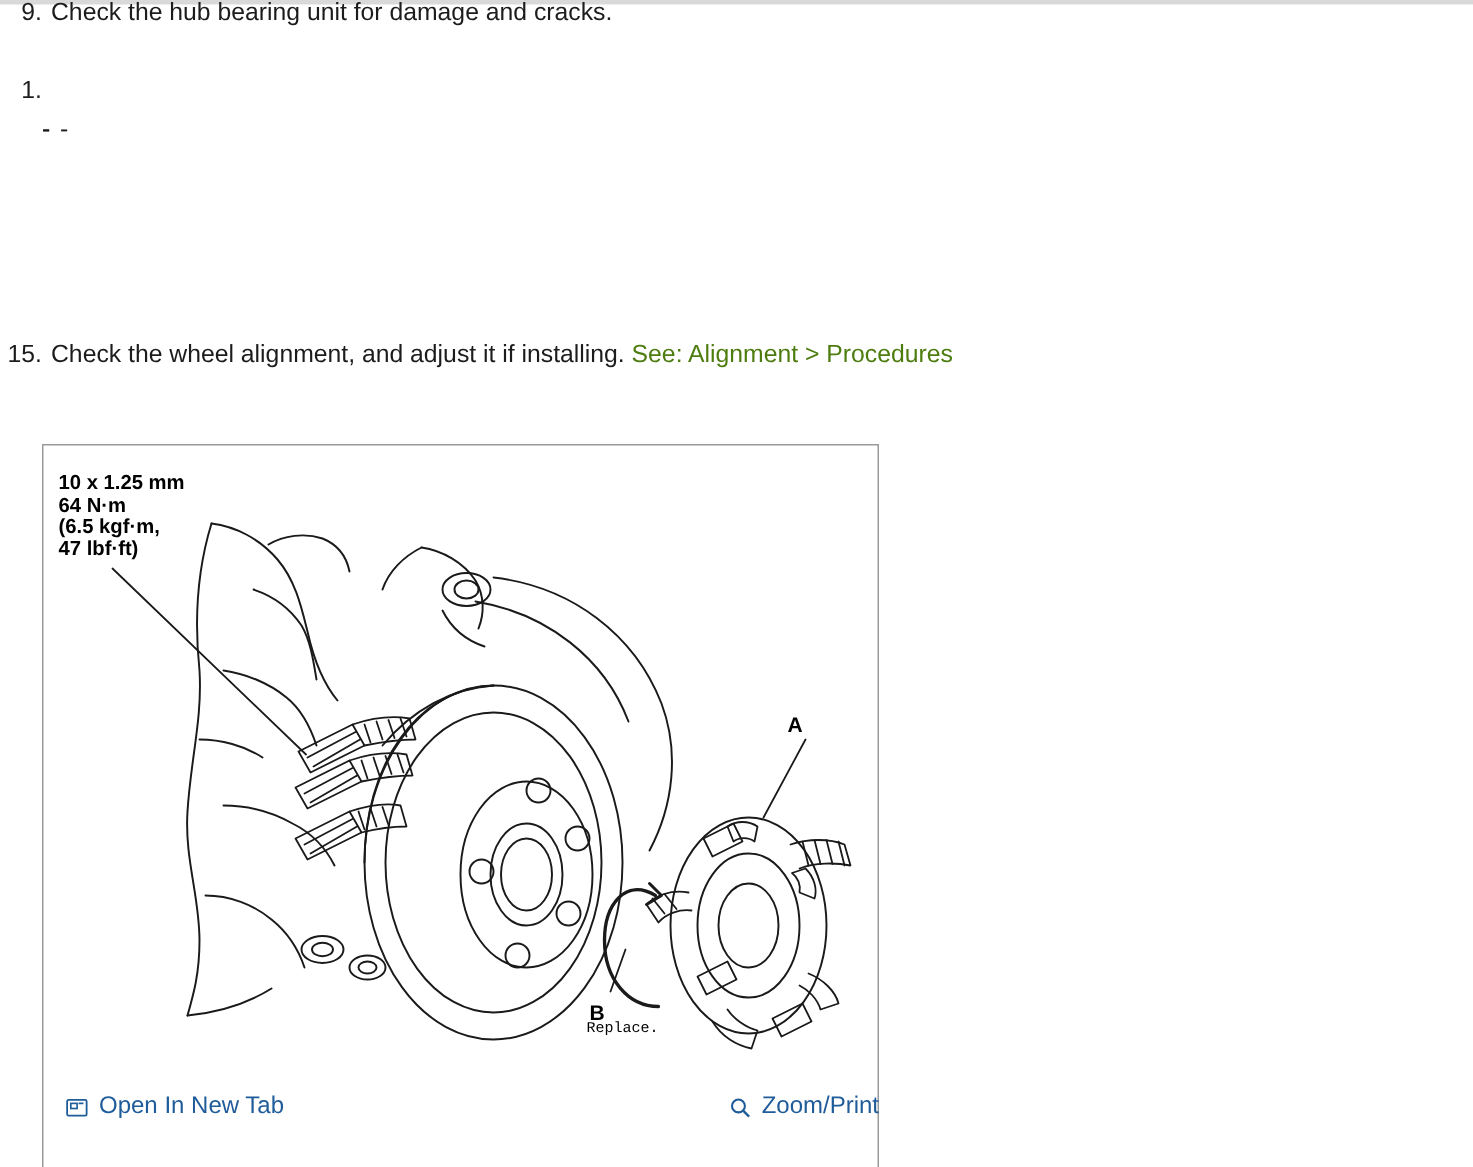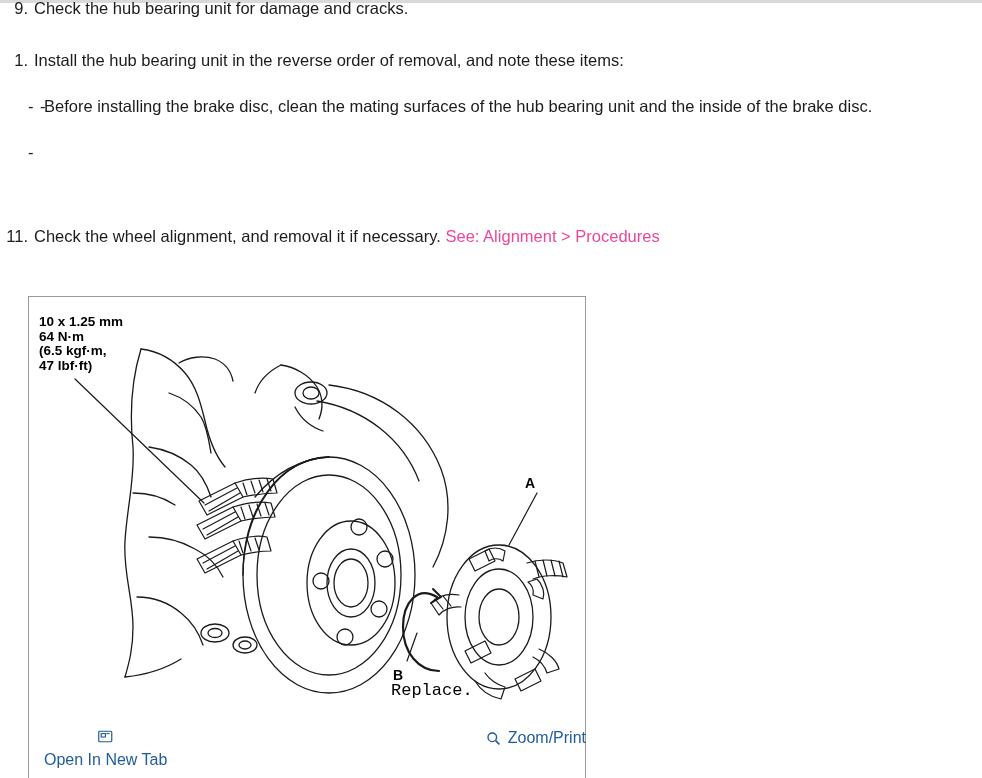--- a/index.html
+++ b/index.html
@@ -75,21 +75,21 @@
   }
   .sub-item .dash {
     position: absolute;
     left: 6px;
     top: 0;
   }
   .sub-gap-1 { margin-top: 6px; }
   .sub-gap-2 { margin-top: 26px; margin-left: -12px; }
   .sub-gap-3 { margin-top: 26px; margin-left: -12px; }
   .link {
-    color: #ec4899;
+    color: #4d7c0f;
     text-decoration: none;
   }
 
   
   .figure-panel {
     position: absolute;
     left: 28px;
     top: 296px;
     width: 558px;
     height: 502px;
@@ -128,21 +128,21 @@
     top: 370px;
     font-weight: bold;
     font-size: 14px;
     color: #000;
   }
   .callout-replace {
     position: absolute;
     left: 362px;
     top: 384px;
     font-family: "Liberation Mono", monospace;
-    font-size: 17px;
+    font-size: 10px;
     color: #000;
   }
 
   
   .fig-footer {
     position: absolute;
     left: 28px;
     top: 724px;
     width: 558px;
     height: 34px;
@@ -151,21 +151,21 @@
   .fig-action {
     position: absolute;
     display: flex;
     align-items: center;
     gap: 7px;
     font-size: 16px;
     color: #1f5c99;
     cursor: pointer;
     white-space: nowrap;
   }
-  .fig-action.left { left: 16px; top: 5px; flex-direction: column; }
+  .fig-action.left { left: 16px; top: 5px; }
   .fig-action.right { right: 0px; top: 5px; justify-content: space-between; }
   .fig-action .label { color: #1f5c99; }
   .icon {
     display: inline-block;
     line-height: 0;
   }
 </style>
 </head>
 <body>
 
@@ -174,40 +174,38 @@
   <div class="top-rule"></div>
 
   <div class="step step-9">
     <div class="step-num">9.</div>
     <div class="step-body">Check the hub bearing unit for damage and cracks.</div>
   </div>
 
   <div class="step step-10">
     <div class="step-num">1.</div>
     <div class="step-body">
-      <div>Install the hub bearing unit in the reverse order of removal, and note these items:</div>
       <ul class="sub-list">
         <li class="sub-item sub-gap-1">
           <span class="dash">-</span>
         </li>
         <li class="sub-item sub-gap-2">
           <span class="dash">-</span>
-          <span>Before installing the brake disc, clean the mating surfaces of the hub bearing unit and the inside of the brake disc.</span>
         </li>
         <li class="sub-item sub-gap-3">
           <span class="dash">-</span>
         </li>
       </ul>
     </div>
   </div>
 
   <div class="step step-11">
-    <div class="step-num">11.</div>
+    <div class="step-num">15.</div>
     <div class="step-body">
-      <span>Check the wheel alignment, and removal it if necessary.</span>
+      <span>Check the wheel alignment, and adjust it if installing.</span>
       <a class="link" href="#">See: Alignment &gt; Procedures</a>
     </div>
   </div>
 
   <div class="figure-panel">
     <svg class="figure-svg" width="556" height="418" viewBox="0 0 556 418">
       <g fill="none" stroke="#1a1a1a" stroke-width="1.3" stroke-linejoin="round" stroke-linecap="round">
 
         <line x1="46" y1="82" x2="175" y2="206" stroke-width="1.2"></line>
 

